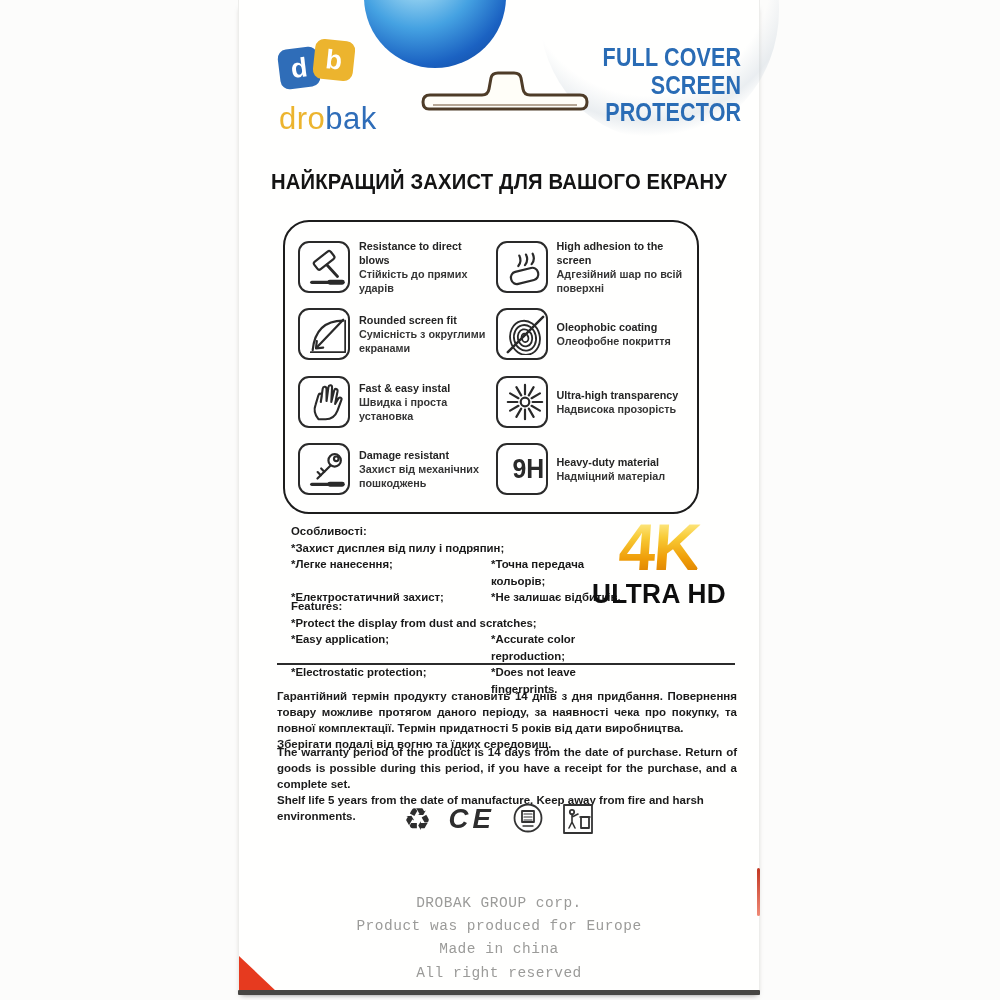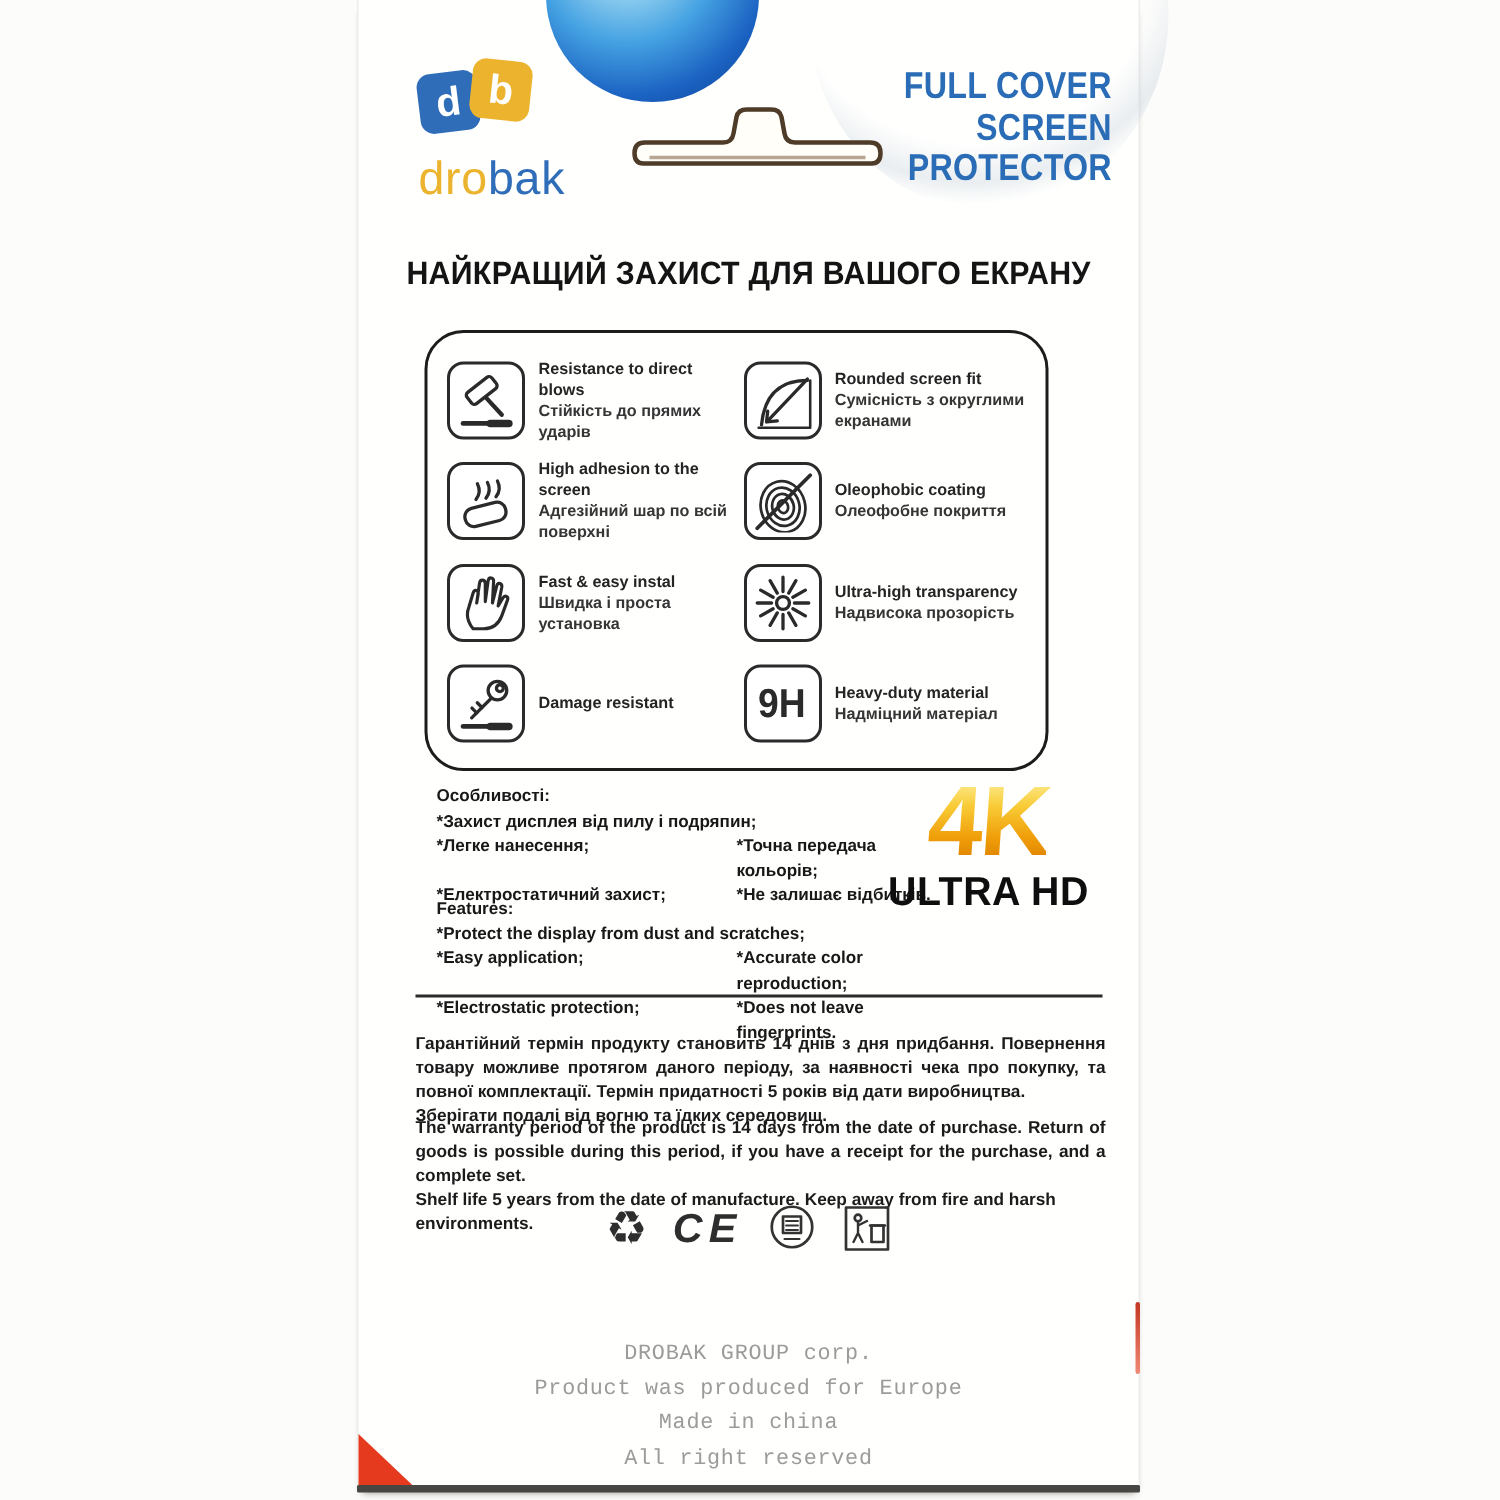--- a/index.html
+++ b/index.html
@@ -28,21 +28,21 @@
   .logo-word .bak{color:#2f6db8;}
   .tagline{position:absolute;right:18px;top:44px;text-align:right;color:#2a6cb5;font-weight:700;
     font-size:25px;line-height:1.1;transform:scaleX(.86);transform-origin:right top;letter-spacing:.2px;}
   .heading{position:absolute;left:0;right:0;top:170px;text-align:center;font-size:21.5px;font-weight:700;
     color:#141414;transform:scaleX(.94);letter-spacing:.2px;white-space:nowrap;}
   .fbox{position:absolute;left:44px;top:220px;width:416px;height:294px;border:2.5px solid #1c1c1c;
     border-radius:26px;box-sizing:border-box;padding:12px 8px 10px 13px;}
   .fgrid{display:grid;grid-template-columns:1fr 1fr;grid-auto-rows:1fr;height:100%;column-gap:4px;row-gap:2px;}
   .fitem{display:flex;align-items:center;gap:9px;}
   .ficon{flex:0 0 52px;width:52px;height:52px;border:2.5px solid #2a2a2a;border-radius:11px;
-    display:flex;align-items:center;justify-content:center;box-sizing:border-box;overflow:hidden;background:#fff;}
+    display:flex;align-items:center;justify-content:flex-end;box-sizing:border-box;overflow:hidden;background:#fff;}
   .ficon svg{stroke:#2a2a2a;fill:none;stroke-linecap:round;stroke-linejoin:round;}
   .nineh{font-size:27px;font-weight:700;color:#2a2a2a;transform:scaleX(.92);}
   .ftext{font-size:10.8px;line-height:1.3;max-width:155px;color:#242424;}
   .ftext .en{font-weight:700;}
   .ftext .ua{font-weight:600;color:#353535;}
   .specs{position:absolute;left:52px;font-size:11.4px;line-height:1.45;font-weight:600;color:#181818;width:330px;}
   .specs .title{font-weight:700;}
   .specs-cols{display:grid;grid-template-columns:184px auto;column-gap:16px;}
   .specs-ua{top:523px;}
   .specs-en{top:598px;}
@@ -113,44 +113,44 @@
         </div>
         <div class="ftext">
             <div class="en">Resistance to direct blows</div>
             <div class="ua">Стійкість до прямих ударів</div>
           </div>
       </div>
 
       <div class="fitem">
         <div class="ficon">
           <svg width="42" height="42" viewBox="0 0 44 44" stroke-width="2.3">
+            <rect x="7" y="25" width="29" height="13" rx="6" transform="rotate(-14 21 31)"></rect>
+            <path d="M15 21 q4 -5 1 -11"></path>
+              <path d="M22 20 q4 -5 1 -11"></path>
+              <path d="M29 19 q4 -5 1 -11"></path>
+          </svg>
+        </div>
+        <div class="ftext">
+            <div class="en">High adhesion to the screen</div>
+            <div class="ua">Адгезійний шар по всій поверхні</div>
+          </div>
+      </div>
+
+      <div class="fitem">
+        <div class="ficon">
+          <svg width="42" height="42" viewBox="0 0 44 44" stroke-width="2.3">
             <path d="M7 39 C9 18 20 8 39 8"></path>
             <path d="M39 7 L11 36.5"></path>
             <path d="M10.5 37 l7.5 -0.8 M10.5 37 l0.8 -7.5"></path>
             <path d="M5 41 H41 M41 8 V41" stroke-width="1.8"></path>
           </svg>
         </div>
         <div class="ftext">
             <div class="en">Rounded screen fit</div>
             <div class="ua">Сумісність з округлими екранами</div>
-          </div>
-      </div>
-
-      <div class="fitem">
-        <div class="ficon">
-          <svg width="42" height="42" viewBox="0 0 44 44" stroke-width="2.3">
-            <rect x="7" y="25" width="29" height="13" rx="6" transform="rotate(-14 21 31)"></rect>
-            <path d="M15 21 q4 -5 1 -11"></path>
-              <path d="M22 20 q4 -5 1 -11"></path>
-              <path d="M29 19 q4 -5 1 -11"></path>
-          </svg>
-        </div>
-        <div class="ftext">
-            <div class="en">High adhesion to the screen</div>
-            <div class="ua">Адгезійний шар по всій поверхні</div>
           </div>
       </div>
 
       <div class="fitem">
         <div class="ficon">
           <svg width="42" height="42" viewBox="0 0 44 44" stroke-width="1.9">
             <g transform="rotate(-14 22 26)">
               <ellipse cx="22" cy="26" rx="3.5" ry="4.5"></ellipse>
               <ellipse cx="22" cy="26" rx="7.5" ry="9"></ellipse>
               <ellipse cx="22" cy="26" rx="11.5" ry="13.5"></ellipse>
@@ -196,20 +196,21 @@
             <circle cx="30" cy="13" r="6.5"></circle>
               <circle cx="31.7" cy="11.3" r="2.4"></circle>
             <path d="M25.5 18.5 L12 32"></path>
             <path d="M15.5 28.5 L12.2 25.2 M19.2 24.8 L15.9 21.5"></path>
             <path d="M6 38 H38" stroke-width="3.4"></path>
               <path d="M25 38 H38" stroke-width="5.2"></path>
           </svg>
         </div>
         <div class="ftext">
             <div class="en">Damage resistant</div>
+            <div class="ua">Захист від механічних пошкоджень</div>
           </div>
       </div>
 
       <div class="fitem">
         <div class="ficon">
           <div class="nineh">9H</div>
         </div>
         <div class="ftext">
             <div class="en">Heavy-duty material</div>
             <div class="ua">Надміцний матеріал</div>

